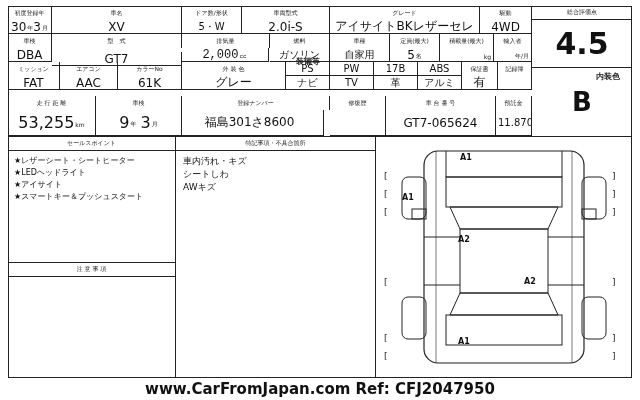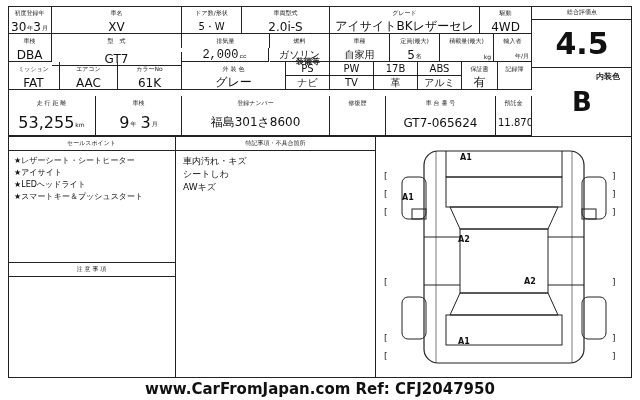--- a/index.html
+++ b/index.html
@@ -288,21 +288,21 @@
   <div class="cell" style="left:96px;top:110px;width:86px;height:26px;">
     <span class="val-lg val">9</span>
       <span class="sub">年</span>
       <span class="val-lg val" style="margin-left:4px;">3</span>
       <span class="sub">月</span>
   </div>
 
   <div class="cell nb-b" style="left:182px;top:96px;width:148px;height:14px;">
     <span class="lbl">登録ナンバー</span>
   </div>
-  <div class="cell" style="left:182px;top:110px;width:148px;height:26px;text-align:right;">
+  <div class="cell" style="left:176px;top:110px;width:148px;height:26px;text-align:right;">
     <span class="val">福島301さ8600</span>
   </div>
 
   <div class="cell nb-b" style="left:330px;top:96px;width:56px;height:14px;">
     <span class="lbl">修復歴</span>
   </div>
   <div class="cell" style="left:330px;top:110px;width:56px;height:26px;">
     <span class="val"></span>
   </div>
 
@@ -321,22 +321,22 @@
   </div>
 
   <div style="position:absolute;left:8px;top:136px;width:624px;height:1px;background:#222;"></div>
 
   <div class="cell" style="left:8px;top:137px;width:168px;height:14px;">
     <span class="lbl">セールスポイント</span>
   </div>
   <div class="cell" style="left:8px;top:151px;width:168px;height:112px;"></div>
   <div class="listbox" style="left:10px;top:152px;width:164px;height:110px;">
     <div>★レザーシート・シートヒーター</div>
+    <div>★LEDヘッドライト</div>
     <div>★アイサイト</div>
-    <div>★LEDヘッドライト</div>
     <div>★スマートキー＆プッシュスタート</div>
   </div>
 
   <div class="cell" style="left:8px;top:263px;width:168px;height:14px;">
     <span class="lbl">注 意 事 項</span>
   </div>
   <div class="cell" style="left:8px;top:277px;width:168px;height:100px;border-bottom:none;"></div>
 
   <div class="cell" style="left:176px;top:137px;width:200px;height:14px;">
     <span class="lbl">特記事項・不具合箇所</span>

